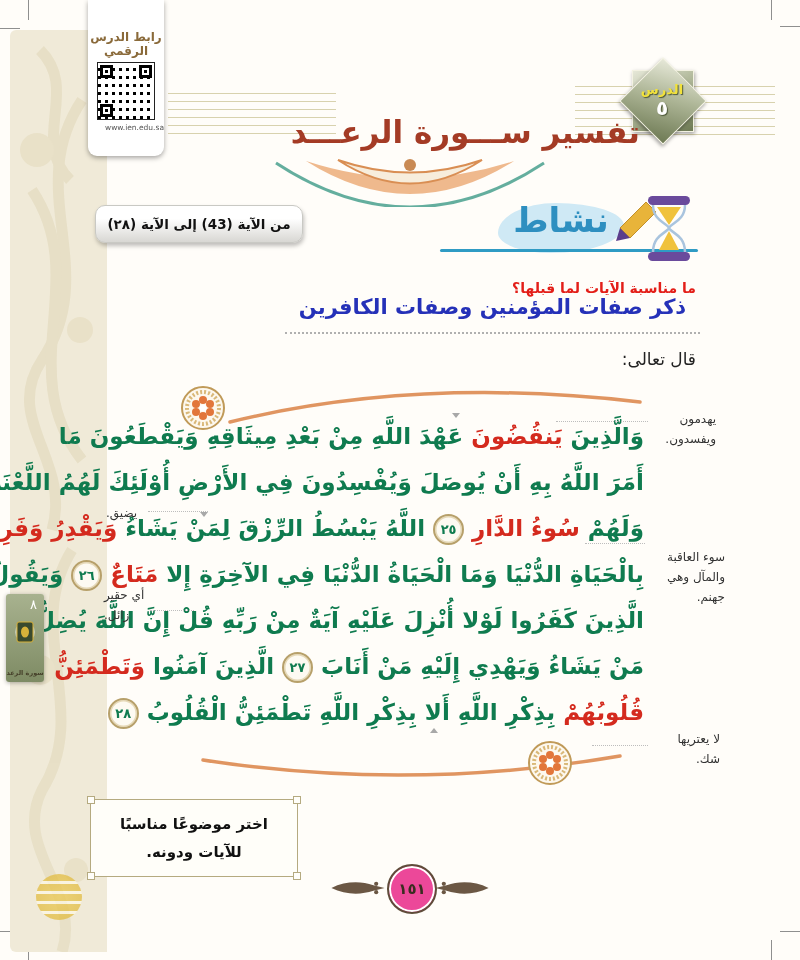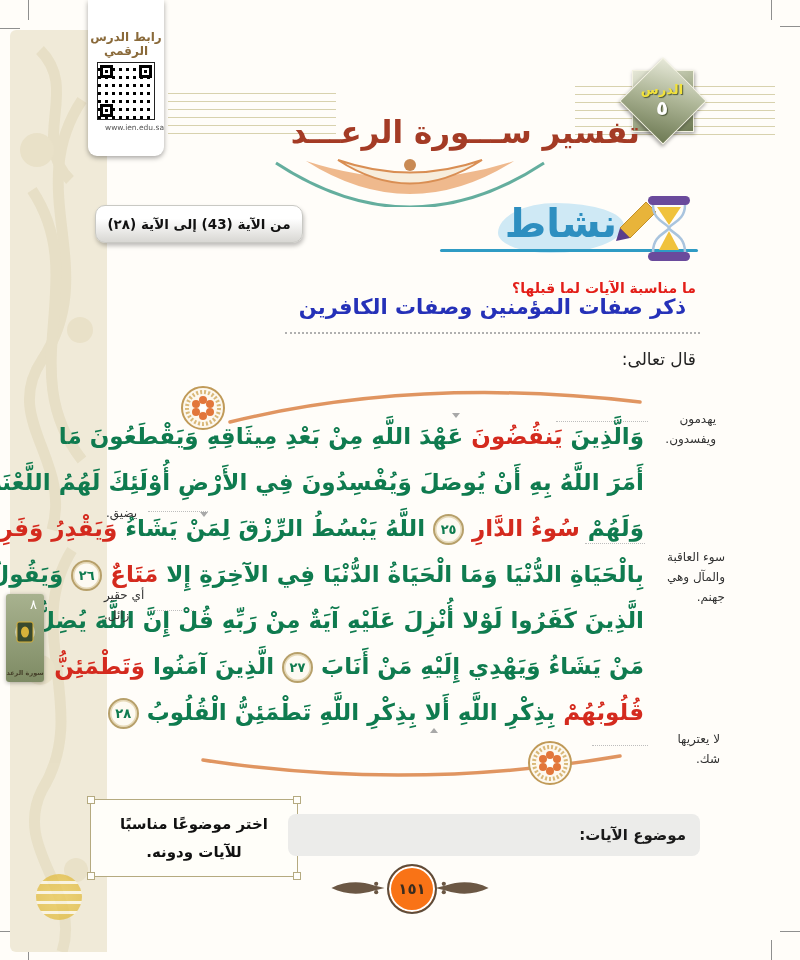--- a/index.html
+++ b/index.html
@@ -42,21 +42,21 @@
   .title{left:180px;top:114px;width:460px;font-size:31px;font-weight:bold;color:#a43b25;}
 
   
   .range{left:95px;top:205px;width:206px;height:36px;border-radius:10px;
          background:linear-gradient(#ffffff 35%,#d8d7d3);border:1px solid #c9c9c4;
          box-shadow:1px 3px 4px rgba(0,0,0,.25);display:flex;align-items:center;justify-content:center;
          font-size:13.5px;font-weight:bold;color:#111;}
 
   
   .blob{left:498px;top:203px;width:126px;height:50px;background:#cfe9f5;border-radius:46% 54% 58% 42%/60% 45% 55% 40%;}
-  .nashat{left:505px;top:200px;width:112px;text-align:center;font-size:40px;font-weight:bold;color:#2e8fc0;}
+  .nashat{left:505px;top:200px;width:112px;text-align:center;font-size:34px;font-weight:bold;color:#2e8fc0;}
   .n-line{left:440px;top:249px;width:258px;height:3px;background:#2f9bc4;border-radius:2px;}
 
   .question{left:400px;top:280px;width:296px;text-align:right;font-size:14px;font-weight:bold;color:#e31e18;}
   .answer{left:285px;top:295px;width:415px;height:37px;border-bottom:2px dotted #b0b0b0;
           text-align:center;font-size:21px;font-weight:bold;color:#2531b8;}
   .qala{left:553px;top:349px;width:143px;text-align:right;font-size:17px;color:#222;}
 
   
   .q-wrap{left:168px;top:413px;width:476px;}
   .q-line{height:46px;line-height:46px;text-align:center;font-size:23px;font-weight:600;color:#0f7b4f;white-space:nowrap;}
@@ -78,21 +78,21 @@
          font-size:15px;font-weight:bold;color:#111;line-height:1.9;white-space:pre-line;}
   .knob{position:absolute;width:6px;height:6px;border:1px solid #b5aa80;background:#fffef9;}
 
   
   .topic{left:288px;top:814px;width:412px;height:42px;background:#ececea;border-radius:8px;
          display:flex;align-items:center;font-size:15px;font-weight:bold;color:#1a1a1a;padding-right:14px;box-sizing:border-box;}
 
   
   .pnum-wrap{left:330px;top:860px;width:160px;height:58px;}
   .pnum-circle{position:absolute;left:57px;top:4px;width:46px;height:46px;border:2px solid #5f4c3a;border-radius:50%;
-               background:#f97316;display:flex;align-items:center;justify-content:center;
+               background:#ec4899;display:flex;align-items:center;justify-content:center;
                font-size:15px;font-weight:bold;color:#3a2d20;box-shadow:0 0 0 2px #fff inset;}
 
   
   .side-tab{left:6px;top:594px;width:38px;height:88px;border-radius:3px;
             background:linear-gradient(180deg,#a8b28f,#7e8b64);box-shadow:0 1px 4px rgba(0,0,0,.3);}
   .side-num{position:absolute;top:3px;right:7px;color:#fff;font-size:13px;}
   .side-surah{position:absolute;bottom:5px;width:100%;text-align:center;font-size:6.5px;color:#46412a;font-weight:bold;}
 
   
   .emblem{left:36px;top:874px;width:46px;height:46px;border-radius:50%;opacity:.7;
@@ -249,23 +249,20 @@
 
   <div class="abs instr">
     <span>اختر موضوعًا مناسبًا
 للآيات ودونه.</span>
     <span class="knob" style="left:-4px;top:-4px;"></span>
     <span class="knob" style="right:-4px;top:-4px;"></span>
     <span class="knob" style="left:-4px;bottom:-4px;"></span>
     <span class="knob" style="right:-4px;bottom:-4px;"></span>
   </div>
 
-  <div class="abs topic">
-    <span>موضوع الآيات:</span>
-  </div>
 
   <div class="abs pnum-wrap">
     <svg style="position:absolute;left:0;top:15px;" width="56" height="26" viewBox="0 0 80 28">
       <path d="M2 14 C 22 4 44 4 62 10 L 78 14 L 62 18 C 44 24 22 24 2 14 Z" fill="#6b5744"></path>
       <circle cx="66" cy="8" r="3" fill="#6b5744"></circle>
         <circle cx="66" cy="20" r="3" fill="#6b5744"></circle>
     </svg>
     <svg style="position:absolute;right:0;top:15px;" width="56" height="26" viewBox="0 0 80 28">
       <path d="M78 14 C 58 4 36 4 18 10 L 2 14 L 18 18 C 36 24 58 24 78 14 Z" fill="#6b5744"></path>
       <circle cx="14" cy="8" r="3" fill="#6b5744"></circle>

